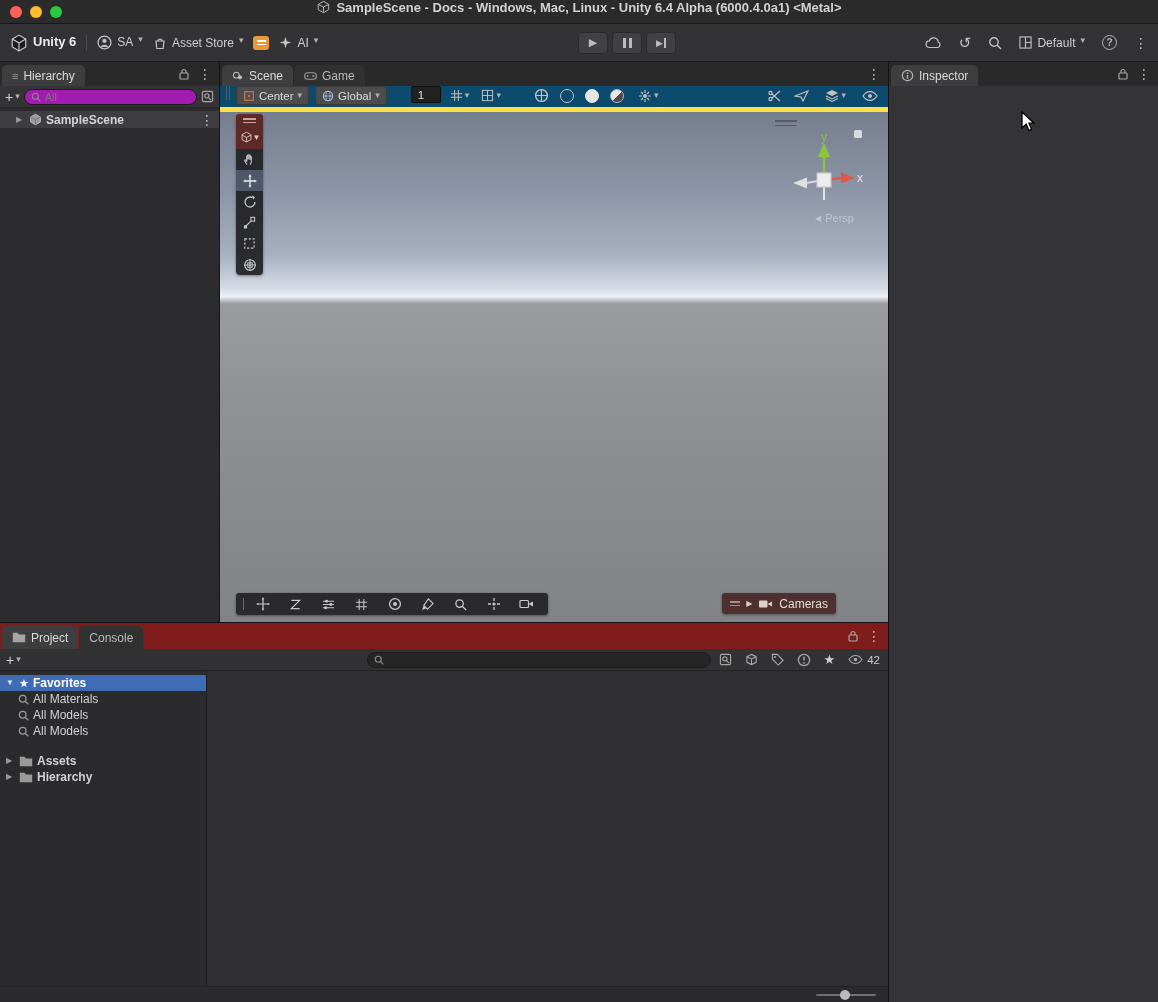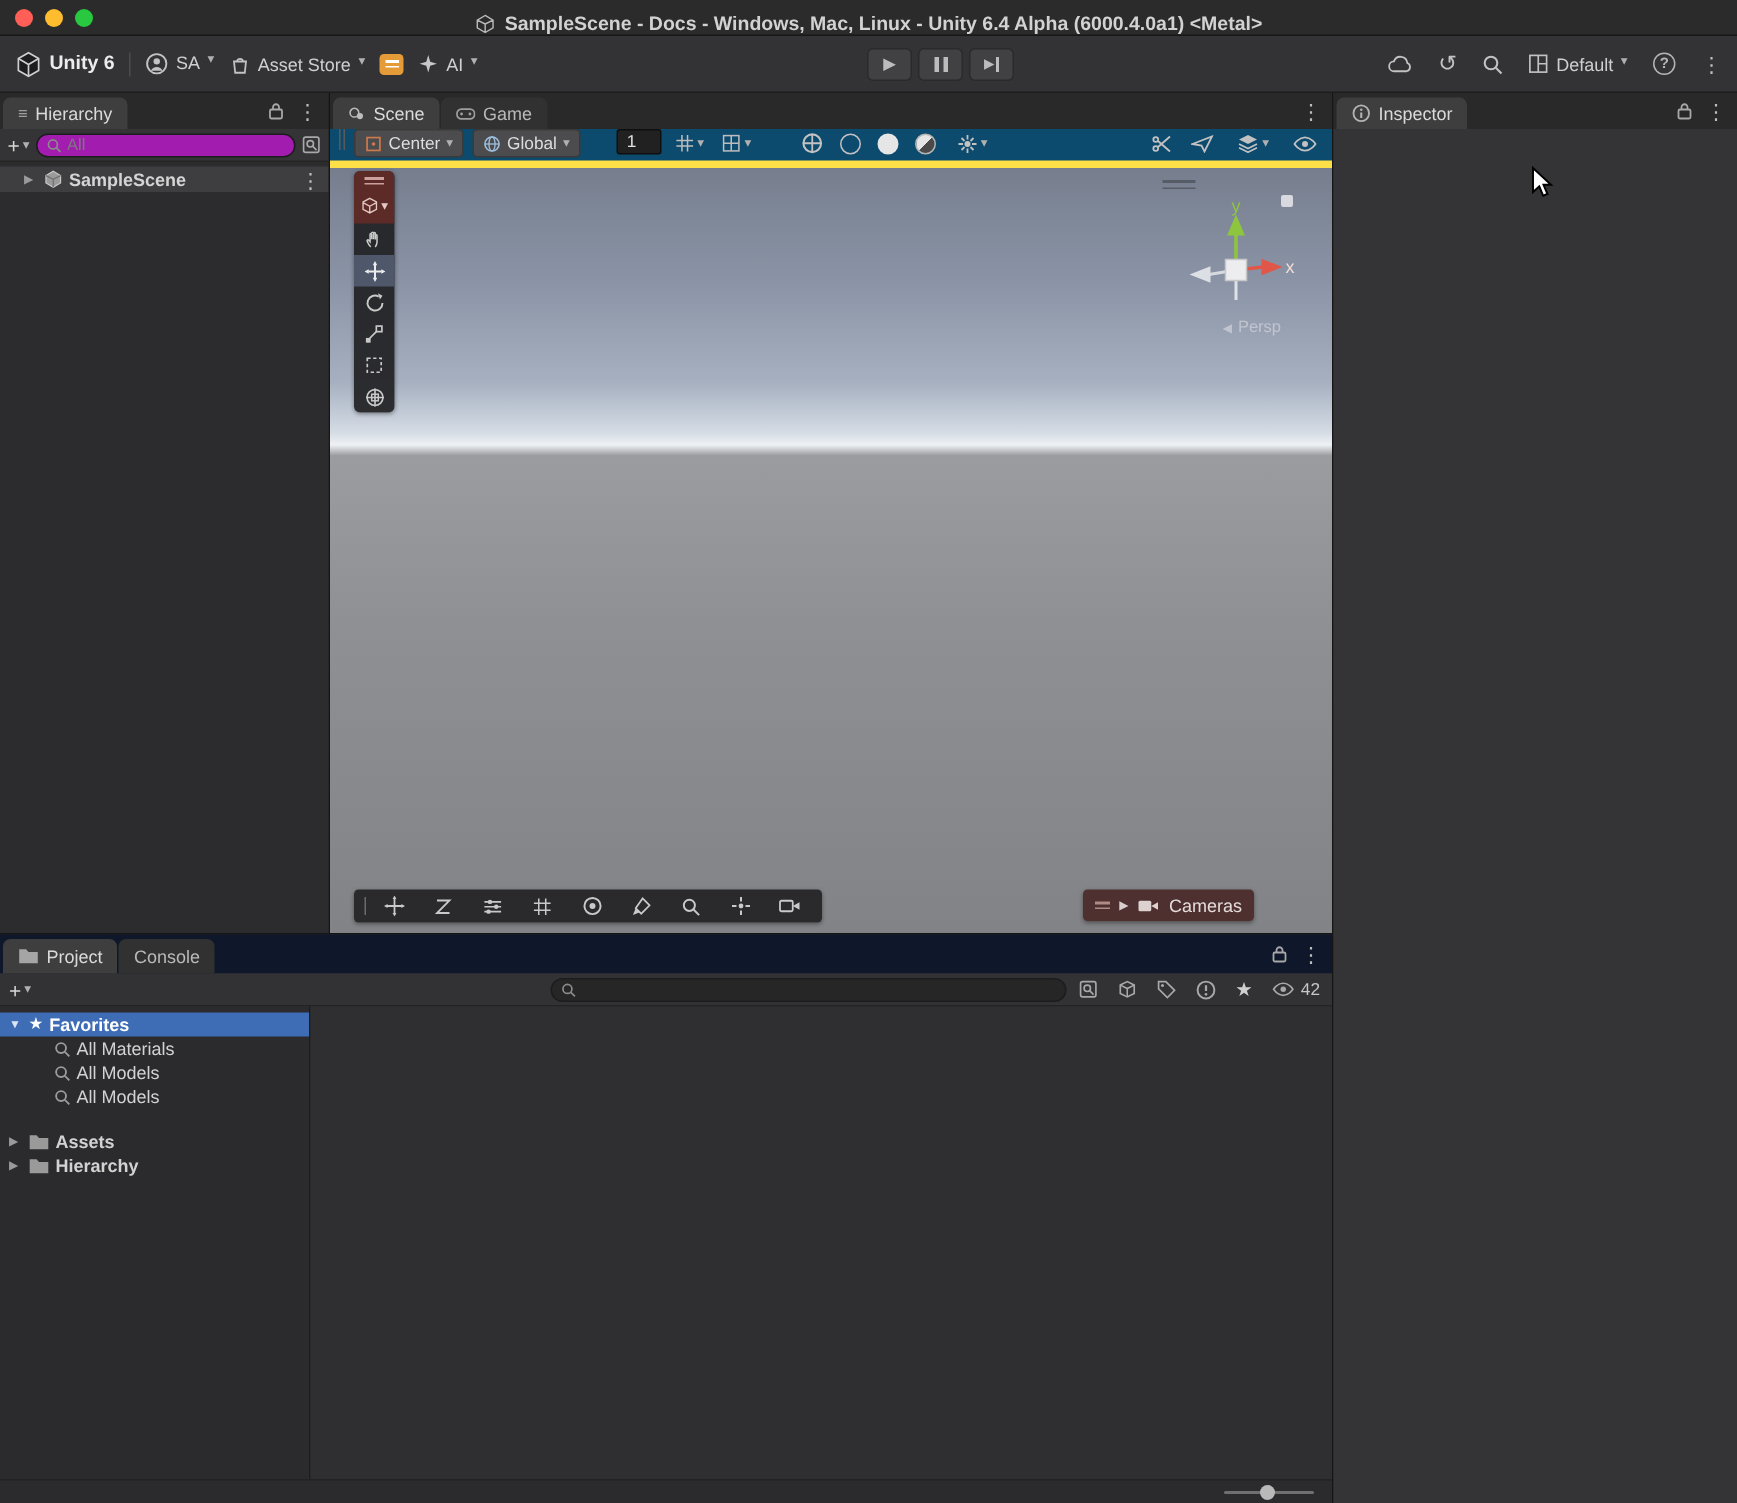--- a/index.html
+++ b/index.html
@@ -6,21 +6,21 @@
   html,body{width:1158px;height:1002px;overflow:hidden;}
   body{font-family:"Liberation Sans","DejaVu Sans",sans-serif;background:#1e1e1e;color:#c8c8c8;font-size:12px;}
   svg{display:block;}
   .app{position:relative;width:1158px;height:1002px;display:flex;flex-direction:column;background:#2e2e30;}
 
   
   .titlebar{height:24px;flex:none;background:#2b2b2c;border-bottom:1px solid #181818;display:flex;align-items:center;position:relative;}
   .lights{display:flex;gap:8px;padding-left:10px;}
   .light{width:12px;height:12px;border-radius:50%;}
   .light.red{background:#ff5f57}.light.yellow{background:#febc2e}.light.green{background:#28c840}
-  .win-title{position:absolute;left:50%;top:0;height:100%;transform:translateX(-50%);display:flex;align-items:flex-end;gap:6px;font-size:13px;font-weight:bold;color:#d2d2d2;white-space:nowrap;}
+  .win-title{position:absolute;left:50%;top:0;height:100%;transform:translateX(-50%);display:flex;align-items:flex-start;gap:6px;font-size:13px;font-weight:bold;color:#d2d2d2;white-space:nowrap;}
 
   
   .toolbar{height:38px;flex:none;background:#333335;border-bottom:1px solid #1c1c1c;display:flex;align-items:center;padding:0 10px;position:relative;}
   .tb-left{display:flex;align-items:center;gap:10px;}
   .tb-item{display:flex;align-items:flex-start;gap:5px;color:#cfcfcf;cursor:default;}
   .brand{font-weight:bold;color:#ececec;font-size:13px;}
   .tb-sep{width:1px;height:16px;background:#4c4c4c;}
   .caret{font-size:9px;color:#b0b0b0;line-height:1;}
   .orange-ic{width:16px;height:14px;background:#e49b38;border-radius:3px;display:flex;flex-direction:column;justify-content:center;gap:2px;align-items:center;}
   .orange-ic i{display:block;width:9px;height:1.5px;background:#fff;}
@@ -98,32 +98,32 @@
   .cameras-bar{position:absolute;right:52px;bottom:8px;height:21px;background:rgba(73,42,40,.93);border-radius:3px;display:flex;align-items:center;gap:6px;padding:0 8px;color:#e4dcda;font-size:12px;box-shadow:0 1px 3px rgba(0,0,0,.4);}
   .cam-grip{display:flex;flex-direction:column;gap:2px;}
   .cam-grip i{display:block;width:10px;height:1.5px;background:#b08a85;}
   .cam-play{font-size:8px;color:#d8cfcd;}
 
   
   .inspector-body{flex:1;background:#343436;}
 
   
   .project{flex:1;display:flex;flex-direction:column;border-top:1px solid #141414;min-height:0;background:#2e2e30;}
-  .p-tabbar{height:26px;flex:none;background:#0f172a;display:flex;align-items:flex-end;padding-left:2px;}
+  .p-tabbar{height:26px;flex:none;background:#7f1d1d;display:flex;align-items:flex-end;padding-left:2px;}
   .p-tabbar .tab{height:23px;}
   .p-toolbar{height:22px;flex:none;background:#323234;border-bottom:1px solid #232323;display:flex;align-items:center;gap:8px;padding:0 6px;}
   .p-search{width:302px;height:16px;background:#262626;border:1px solid #1c1c1c;border-radius:8px;display:flex;align-items:center;gap:4px;padding:0 6px;}
   .p-search input{flex:1;min-width:0;background:transparent;border:none;outline:none;color:#cfcfcf;font-size:11px;font-family:inherit;}
   .p-icons{display:flex;align-items:center;gap:13px;padding-right:2px;}
   .eyecount{display:flex;align-items:flex-start;gap:4px;color:#c7c7c7;font-size:11.5px;}
   .p-body{flex:1;display:flex;min-height:0;}
   .p-left{width:207px;flex:none;background:#2b2b2d;border-right:1px solid #1d1d1d;padding-top:4px;}
   .p-row{height:16px;display:flex;align-items:center;gap:4px;padding-left:6px;color:#d2d2d2;font-size:12px;}
   .p-row.selected{background:#3e6db5;color:#ffffff;font-weight:bold;}
-  .p-row.sub{padding-left:36px;font-weight:normal;}
+  .p-row.sub{padding-left:18px;font-weight:normal;}
   .p-row .tri{width:9px;}
   .p-right{flex:1;background:#2f2f31;}
   .p-bottom{height:16px;flex:none;background:#2b2b2d;border-top:1px solid #222;display:flex;align-items:center;justify-content:flex-end;padding-right:12px;}
   .zslider{width:60px;height:2px;background:#6f6f6f;border-radius:1px;position:relative;}
   .zknob{position:absolute;left:24px;top:-4px;width:10px;height:10px;border-radius:50%;background:#b9b9b9;}
 
   .star{color:#cfcfcf;font-size:11px;line-height:1;}
   .cursor{position:absolute;left:1018px;top:110px;pointer-events:none;z-index:50;}
 </style>
 </head>

